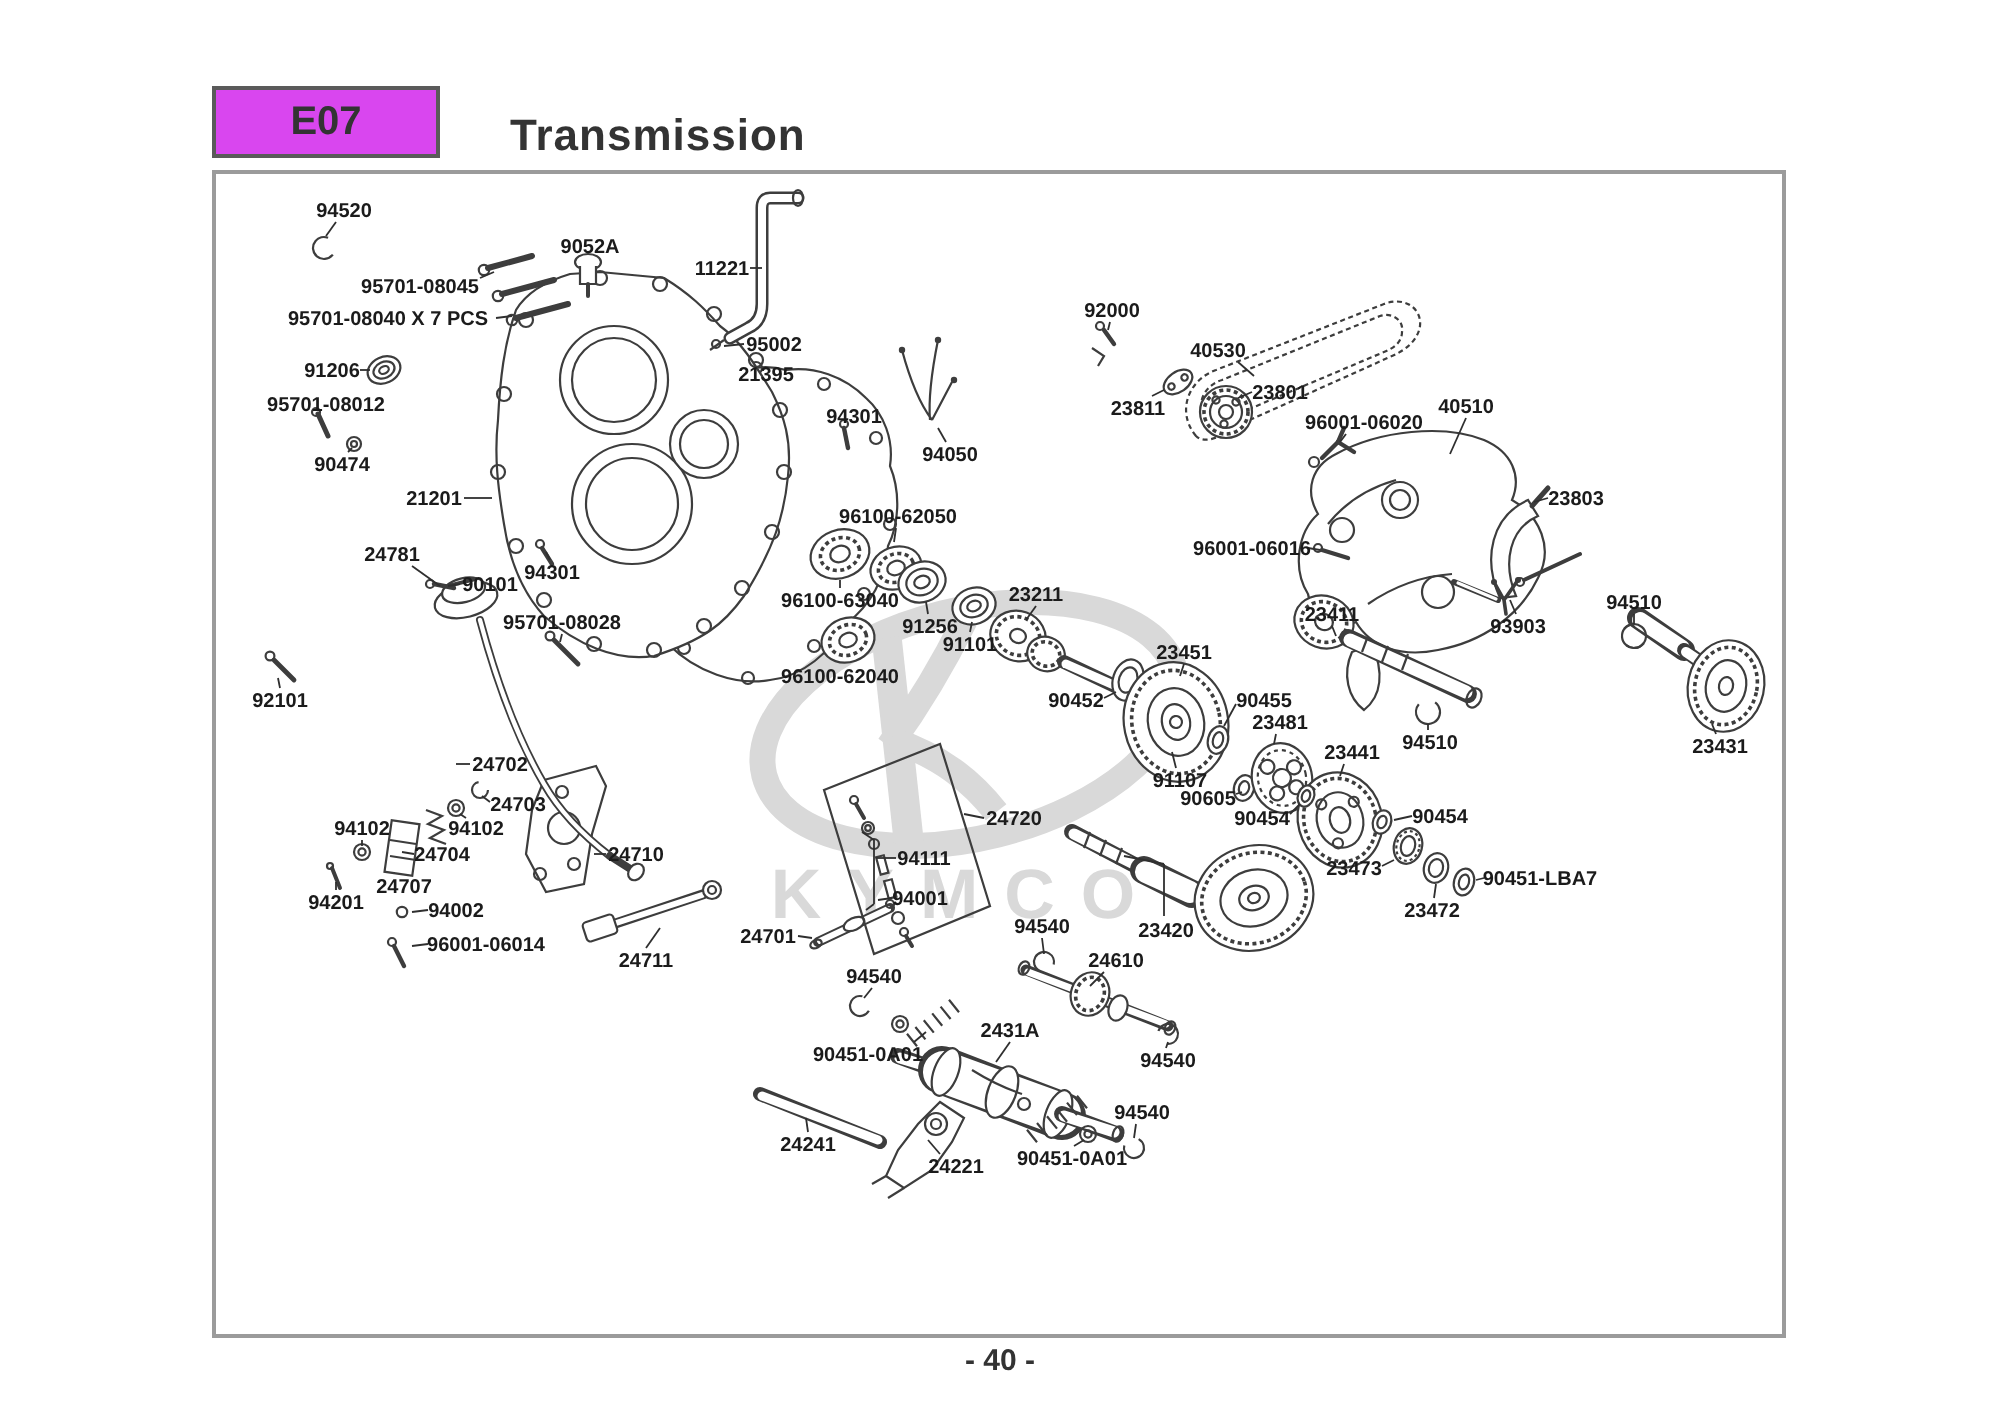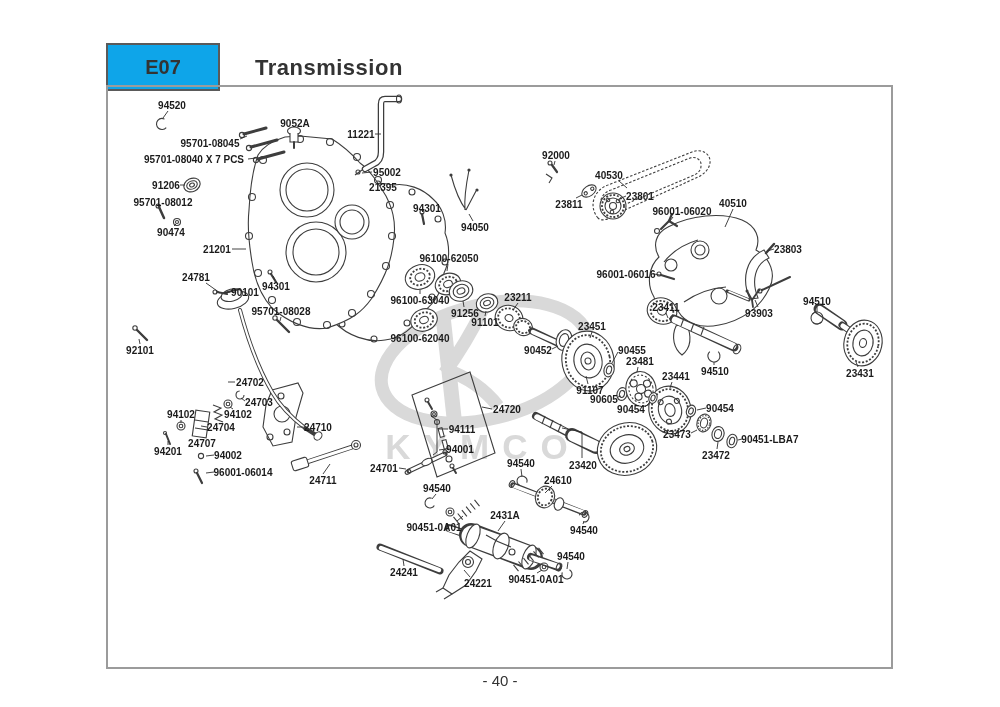--- a/index.html
+++ b/index.html
@@ -1,20 +1,20 @@
 <!DOCTYPE html>
 <html><head>
 <meta charset="utf-8">
 <style>
   html,body{margin:0;padding:0;background:#fff;}
   .page{position:relative;width:1000px;height:707px;background:#fff;font-family:"Liberation Sans",sans-serif;overflow:hidden;}
   .frame{position:absolute;left:106px;top:85px;width:787px;height:584px;border:2px solid #9b9b9b;box-sizing:border-box;}
-  .codebox{position:absolute;left:106px;top:43px;width:114px;height:48px;border:2px solid #5a5a5a;background:#0ea5e9;display:flex;align-items:center;justify-content:center;font-weight:bold;font-size:20px;color:#333;box-sizing:border-box;}
+  .codebox{position:absolute;left:106px;top:43px;width:114px;height:36px;border:2px solid #5a5a5a;background:#d946ef;display:flex;align-items:center;justify-content:center;font-weight:bold;font-size:20px;color:#333;box-sizing:border-box;}
   .title{position:absolute;left:255px;top:55px;font-weight:bold;font-size:22px;color:#333;letter-spacing:.5px;}
-  .footer{position:absolute;left:0;top:672px;width:100%;text-align:center;font-weight:normal;font-size:15px;color:#333;}
+  .footer{position:absolute;left:0;top:672px;width:100%;text-align:center;font-weight:bold;font-size:15px;color:#333;}
   svg.diagram{position:absolute;left:0;top:0;}
   .lbl{font-family:"Liberation Sans",sans-serif;font-weight:bold;font-size:10px;fill:#1b1b1b;text-anchor:middle;}
   .lead{stroke:#2f2f2f;stroke-width:.9;fill:none;}
   .s{stroke:#3d3d3d;stroke-width:1.1;fill:none;}
   .sw{stroke:#3d3d3d;stroke-width:1.1;fill:#fff;}
   .teeth{stroke:#3d3d3d;stroke-width:1.8;fill:none;stroke-dasharray:2 1.7;}
   .bar{stroke:#3d3d3d;fill:none;stroke-linecap:round;}
   .core{stroke:#fff;fill:none;stroke-linecap:round;}
   .wm{stroke:#d9d9d9;fill:none;}
   .wmtext{font-family:"Liberation Sans",sans-serif;font-weight:bold;font-size:35px;letter-spacing:13px;fill:#d9d9d9;text-anchor:middle;}

